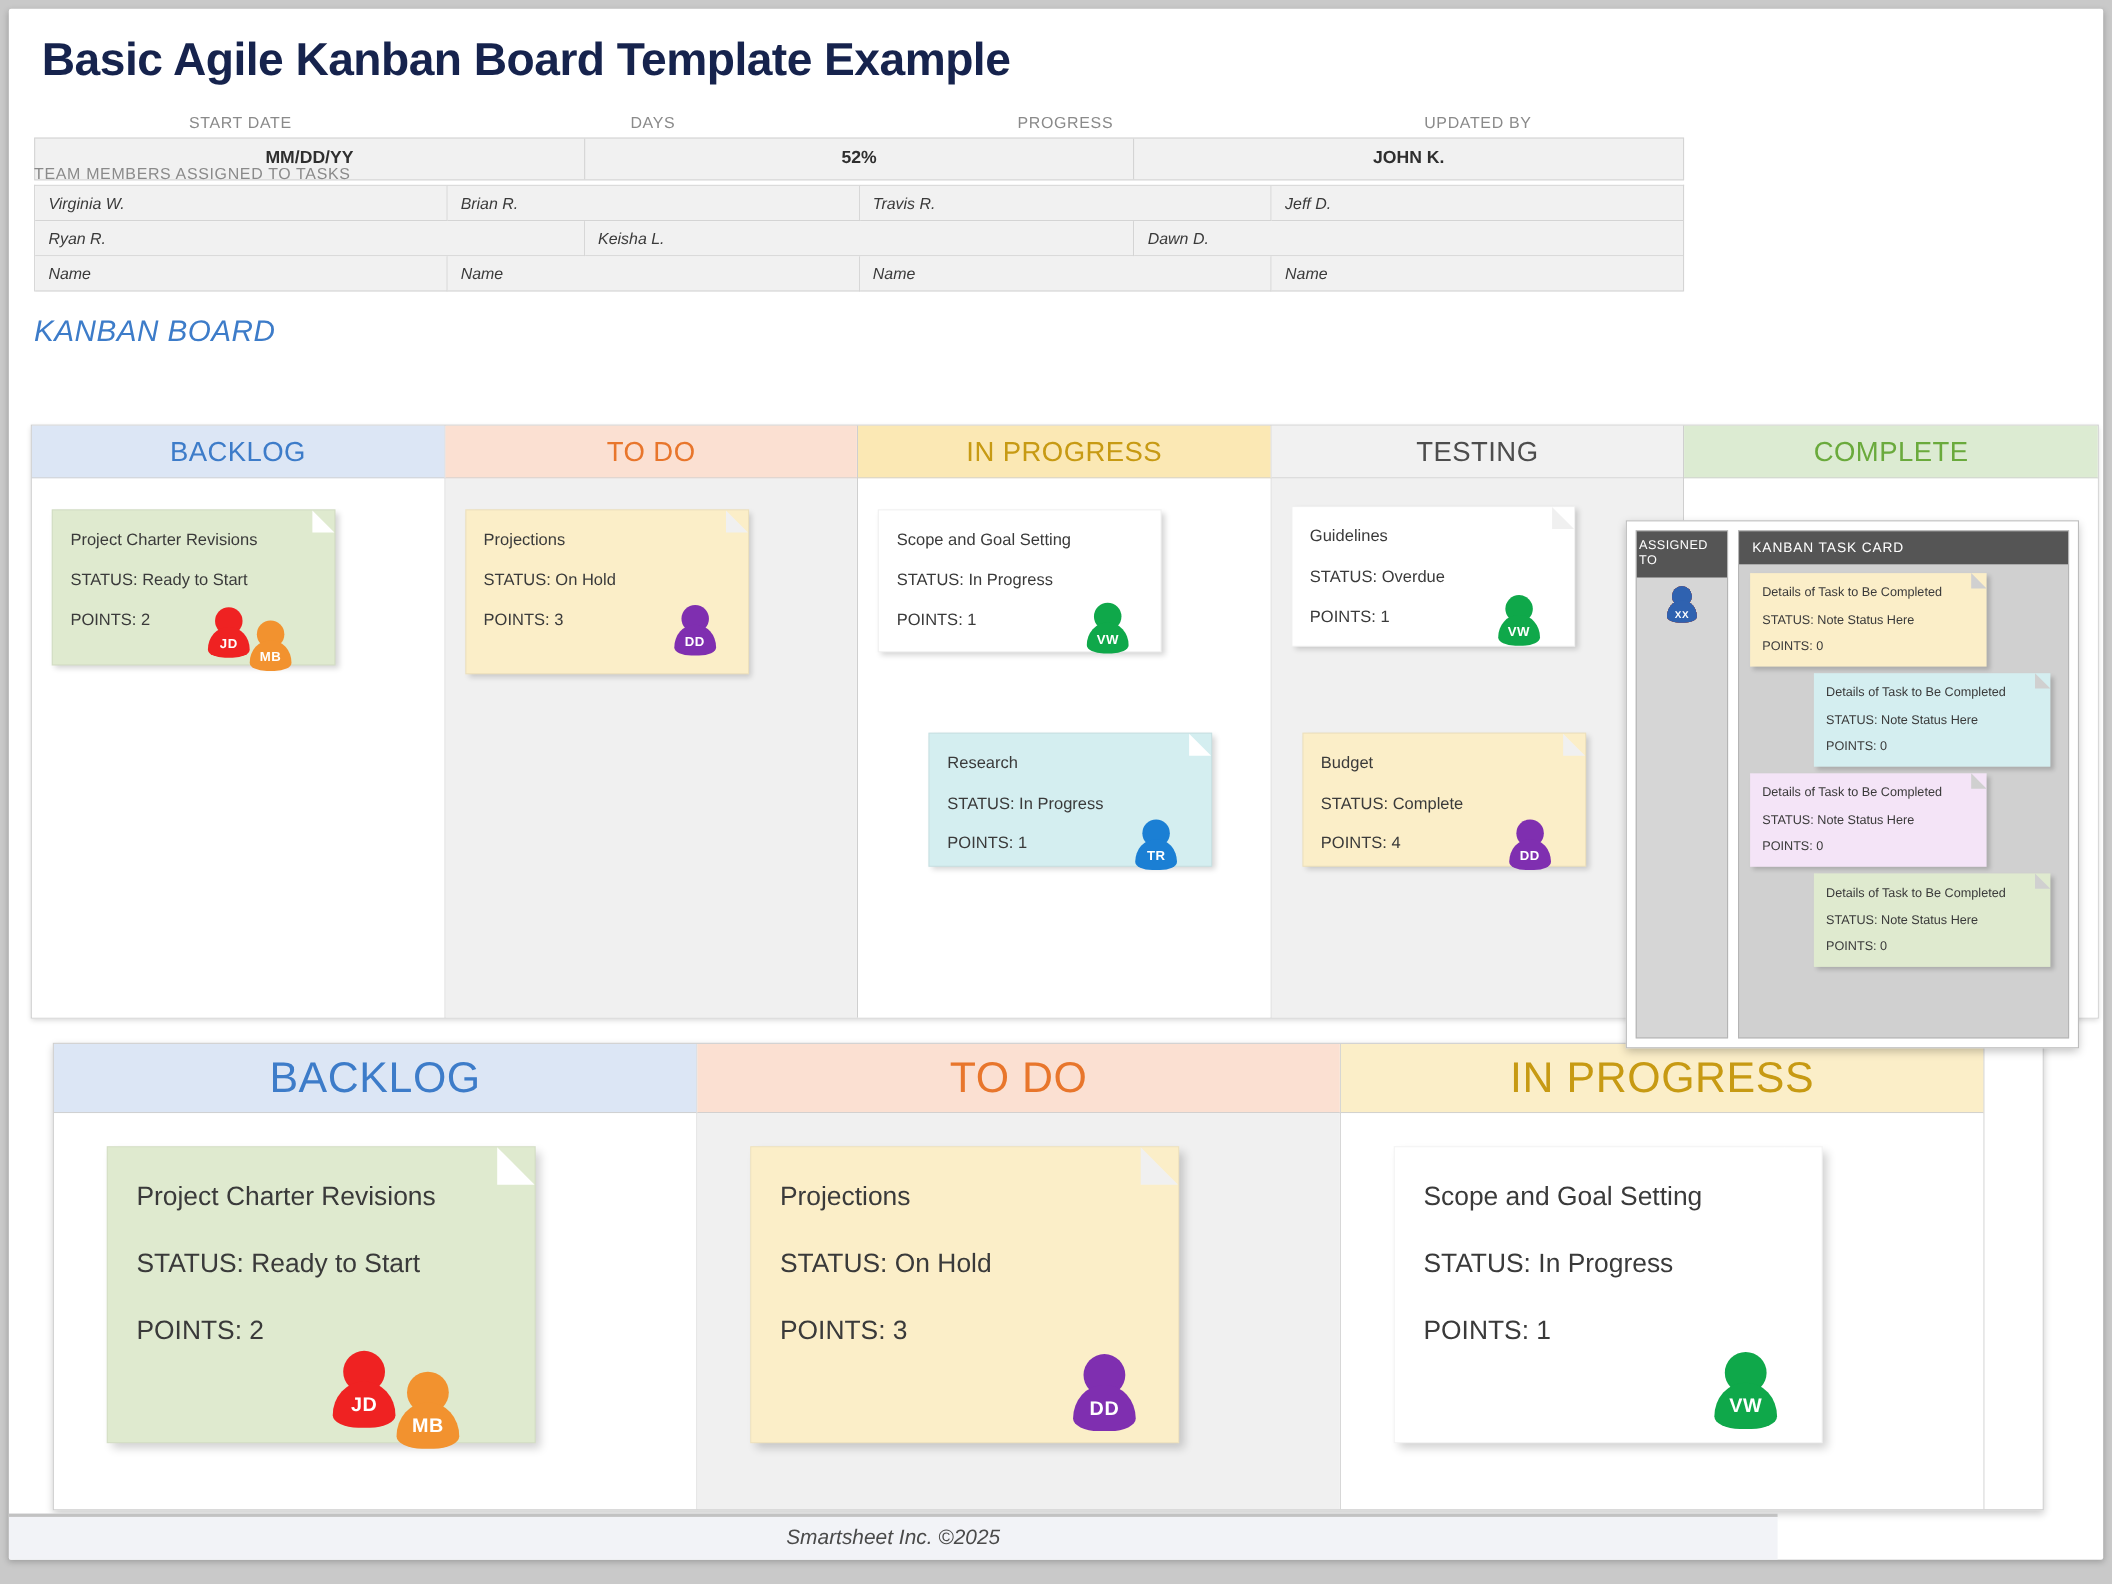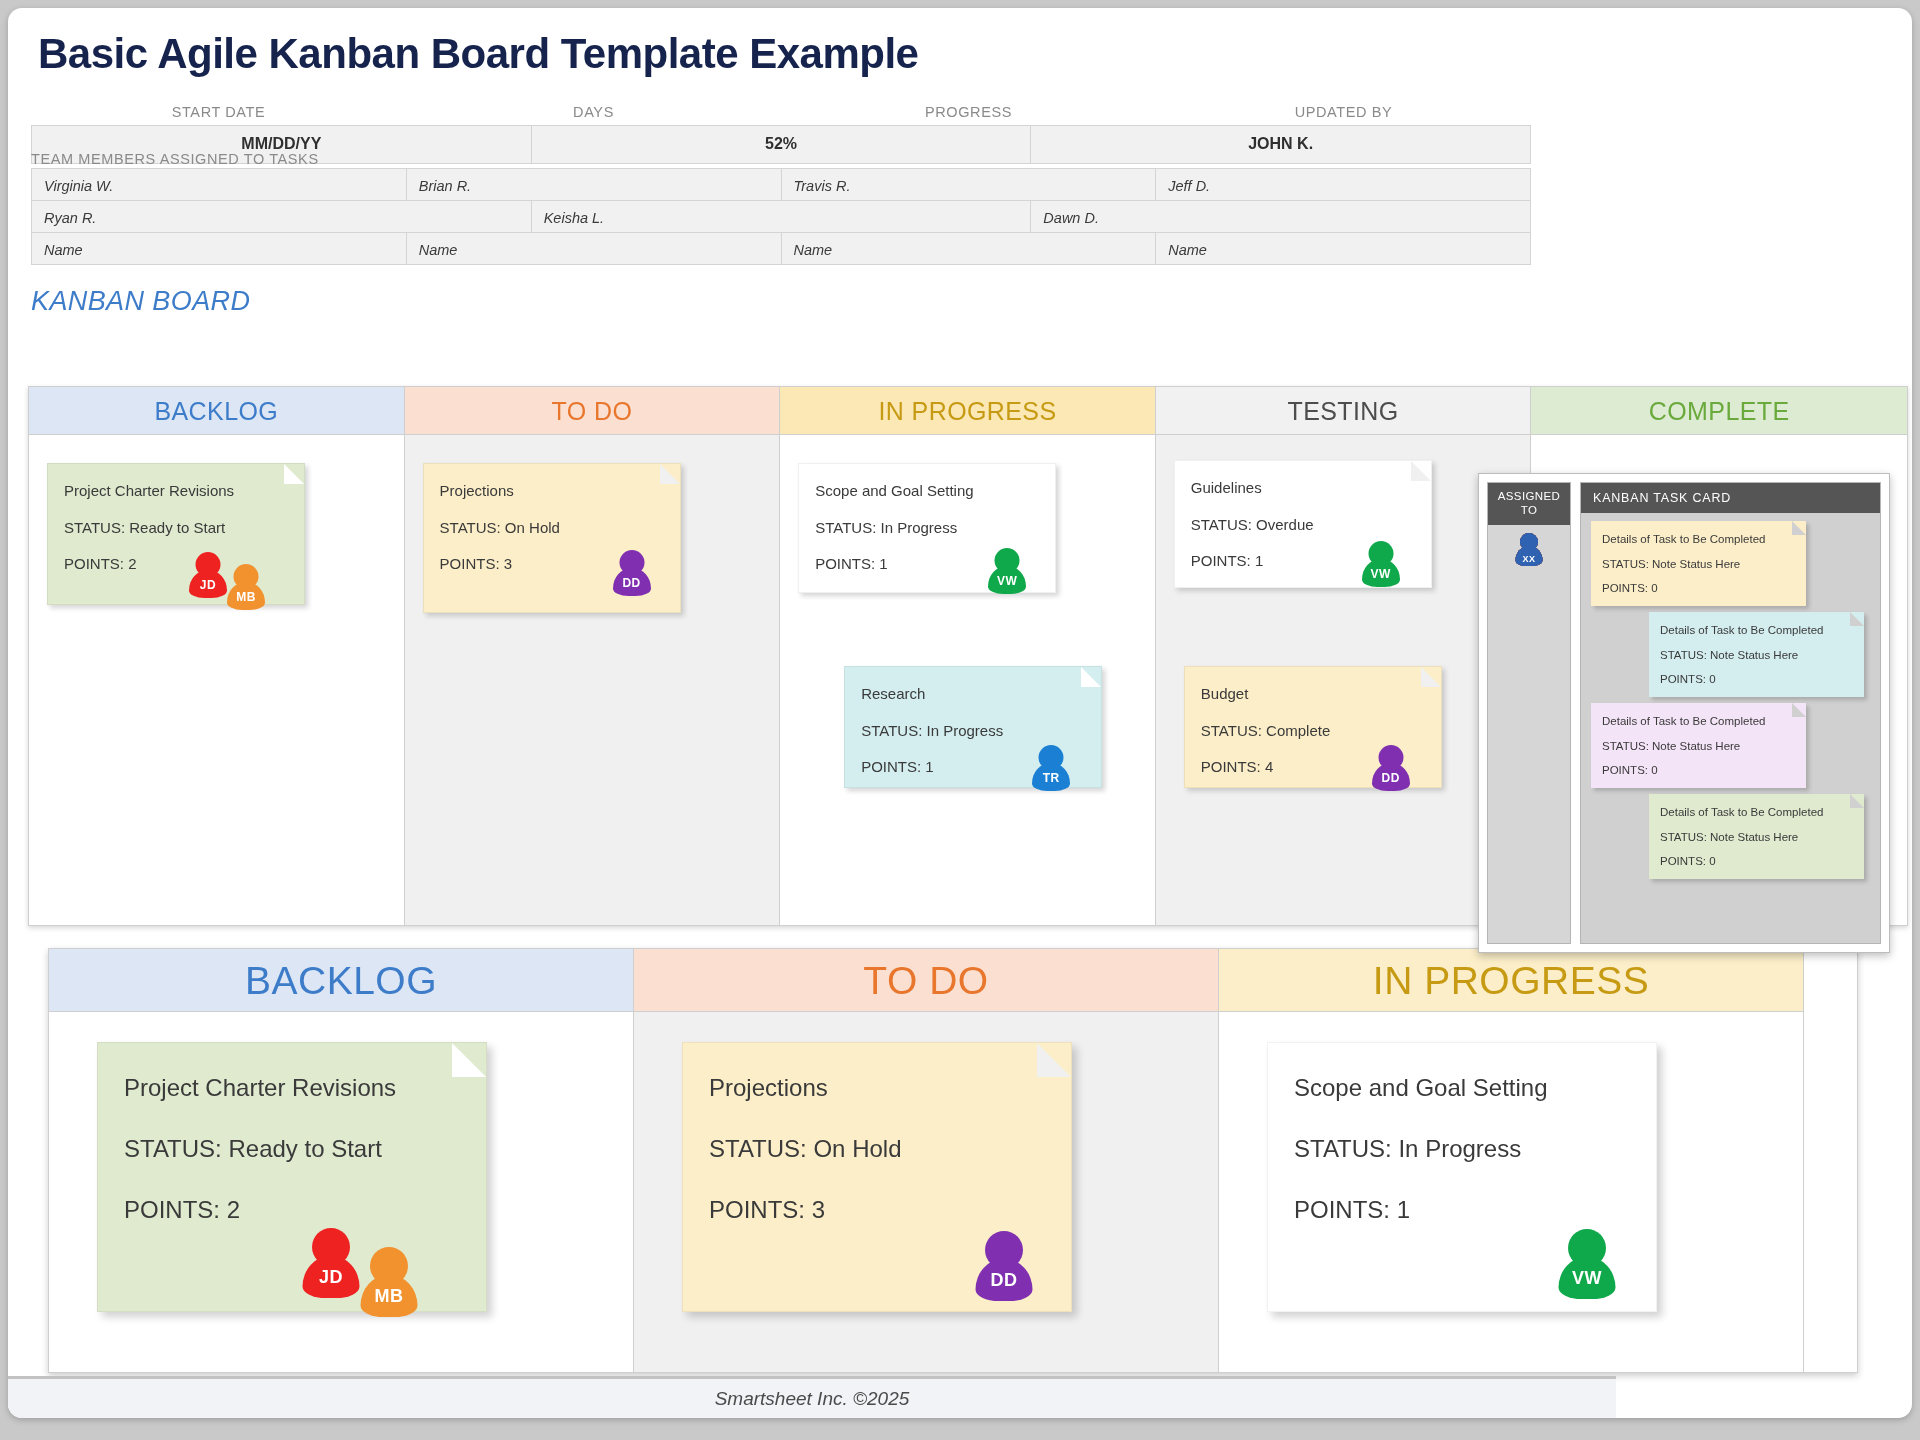--- a/index.html
+++ b/index.html
@@ -10,21 +10,21 @@
     position:relative;
     overflow:hidden;
   }
 
   
   #sheet{
     position:absolute;
     left:8px; top:8px;
     width:1904px; height:1410px;
     background:#ffffff;
-    border-radius:14px;
+    border-radius:2px;
     box-shadow:0 2px 6px rgba(0,0,0,.22);
     overflow:hidden;
   }
 
   
   #title{
     position:absolute; left:30px; top:22px;
     font-size:42px; font-weight:bold;
     color:#16234d;
     letter-spacing:-0.5px;
@@ -170,21 +170,21 @@
     padding:8px;
     display:flex; gap:9px;
   }
   #assigned-panel{
     width:84px;
     background:#d6d6d6;
     border:1px solid #b5b5b5;
   }
   #assigned-panel .ap-head{
     background:#555555; color:#fff;
-    font-size:11.5px; text-align:center;
+    font-size:11.5px; 
     padding:6px 2px 7px; line-height:1.25;
     letter-spacing:.4px;
   }
   #assigned-panel .ap-list{
     display:flex; flex-direction:column; align-items:center;
     padding:8px 0 6px; gap:6px;
   }
   #taskcard-panel{
     flex:1;
     background:#d0d0d0;

